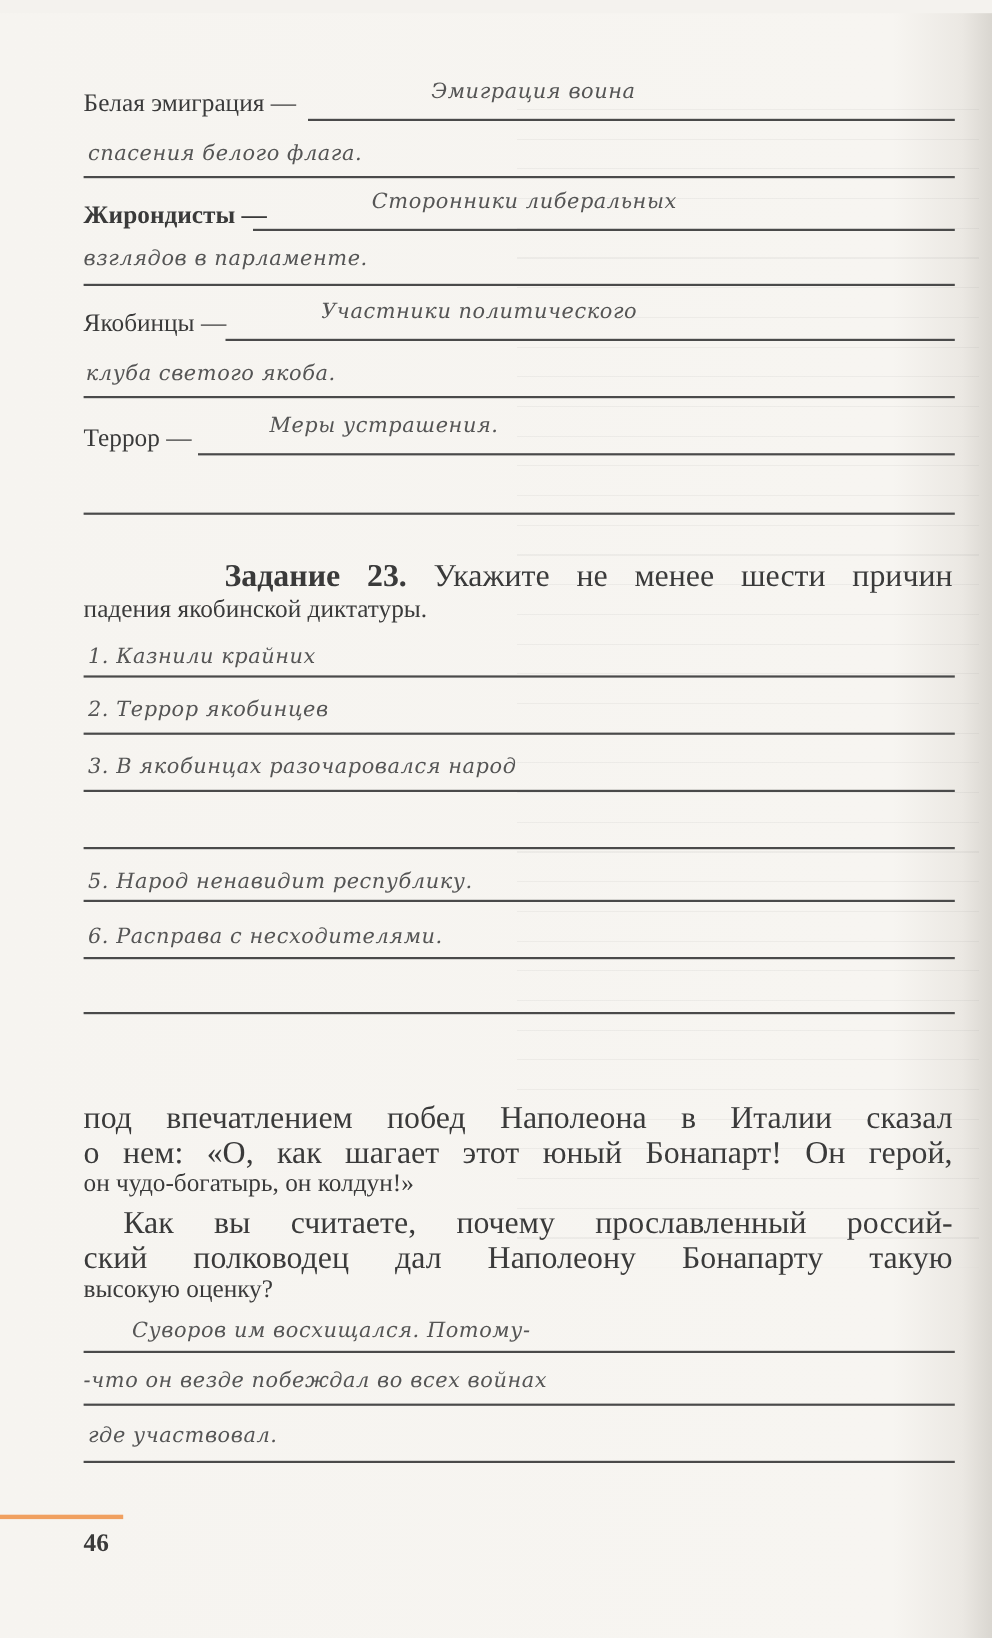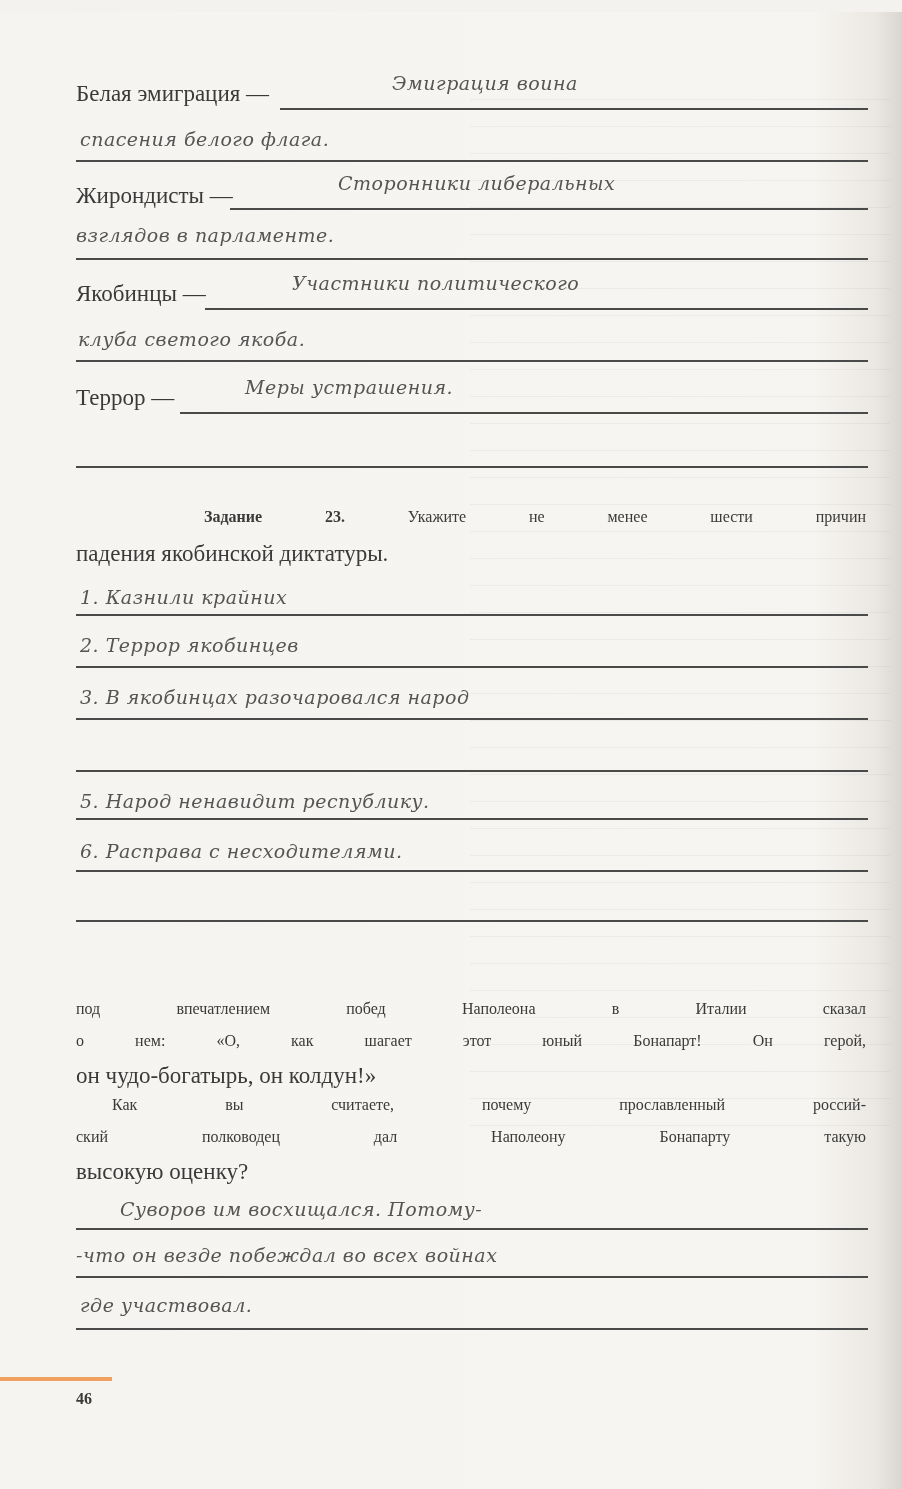--- a/index.html
+++ b/index.html
@@ -34,43 +34,43 @@
       letter-spacing: 0.5px;
       white-space: nowrap;
       line-height: 1;
     }
     .rule {
       position: absolute; height: 2px; background: #4a4a4a;
     }
     .p-line {
       position: absolute; left: 76px; width: 790px;
       font-family: "Liberation Serif", "DejaVu Serif", serif;
-      font-size: 16px; color: #3a3a3a; white-space: nowrap;
+      font-size: 29px; color: #3a3a3a; white-space: nowrap;
       text-align: justify; text-align-last: justify;
     }
     .orange-rule { position: absolute; left: 0; top: 1365px; width: 112px; height: 4px; background: #f0a060; }
     .page-num {
       position: absolute; left: 76px; top: 1378px;
       font-family: "Liberation Serif", serif; font-weight: bold;
-      font-size: 16px; color: #3a3a3a;
+      font-size: 23px; color: #3a3a3a;
     }
   </style>
 </head>
 <body>
 
 <div class="page">
   <div class="ghost"></div>
 
   <div class="abs print" style="left:76px; top:70px;">Белая эмиграция —</div>
   <div class="abs hw" style="left:392px; top:62px;">Эмиграция воина</div>
   <div class="rule" style="left:280px; top:96px; width:588px;"></div>
   <div class="abs hw" style="left:80px; top:118px;">спасения белого флага.</div>
   <div class="rule" style="left:76px; top:148px; width:792px;"></div>
 
-  <div class="abs print" style="left:76px; top:172px;">Жирондисты —</div>
+  <div class="abs print" style="left:76px; top:172px;font-weight:bold;">Жирондисты —</div>
   <div class="abs hw" style="left:338px; top:162px;">Сторонники либеральных</div>
   <div class="rule" style="left:230px; top:196px; width:638px;"></div>
   <div class="abs hw" style="left:76px; top:214px;text-align:center;">взглядов в парламенте.</div>
   <div class="rule" style="left:76px; top:246px; width:792px;"></div>
 
   <div class="abs print" style="left:76px; top:270px;">Якобинцы —</div>
   <div class="abs hw" style="left:292px; top:262px;">Участники политического</div>
   <div class="rule" style="left:205px; top:296px; width:663px;"></div>
   <div class="abs hw" style="left:78px; top:318px;">клуба светого якоба.</div>
   <div class="rule" style="left:76px; top:348px; width:792px;"></div>

